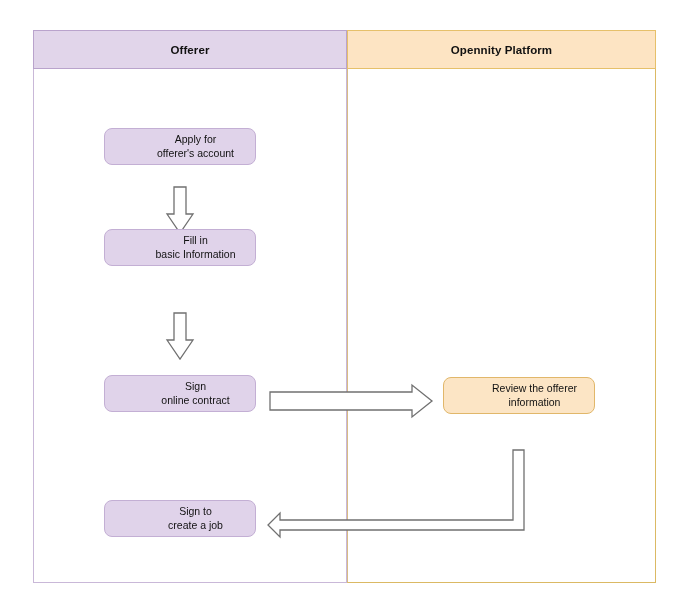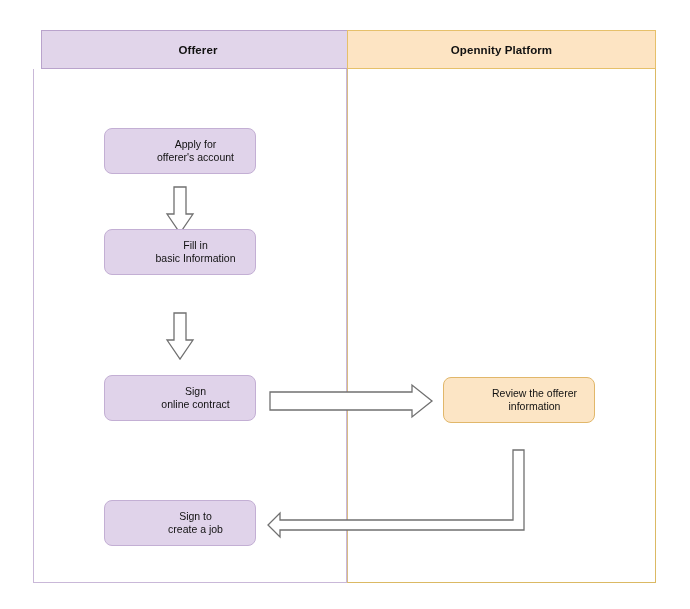--- a/index.html
+++ b/index.html
@@ -40,21 +40,20 @@
     letter-spacing: 0.1px;
   }
 
   #lane-offerer-header {
     left: 33px;
     top: 30px;
     width: 314px;
     height: 39px;
     background: #e1d5ea;
     border: 1.5px solid #b9a3cc;
-    margin-left: 8px;
   }
   #lane-offerer-body {
     left: 33px;
     top: 69px;
     width: 314px;
     height: 514px;
     background: #ffffff;
     border-left: 1.5px solid #c9b8d8;
     border-right: 1.5px solid #c9b8d8;
     border-bottom: 1.5px solid #c9b8d8;
@@ -87,21 +86,21 @@
     border-radius: 8px;
     display: flex;
     flex-direction: column;
     align-items: center;
     justify-content: center;
     font-size: 10.5px;
     line-height: 13.5px;
     color: #111111;
     text-align: center;
     width: 152px;
-    height: 46px;
+    height: 37px;
     padding-left: 31px;
   }
   .node-purple {
     background: #e0d3ea;
     border: 1.2px solid #c3afd4;
   }
   .node-orange {
     background: #fce5c5;
     border: 1.2px solid #e1b76a;
   }

